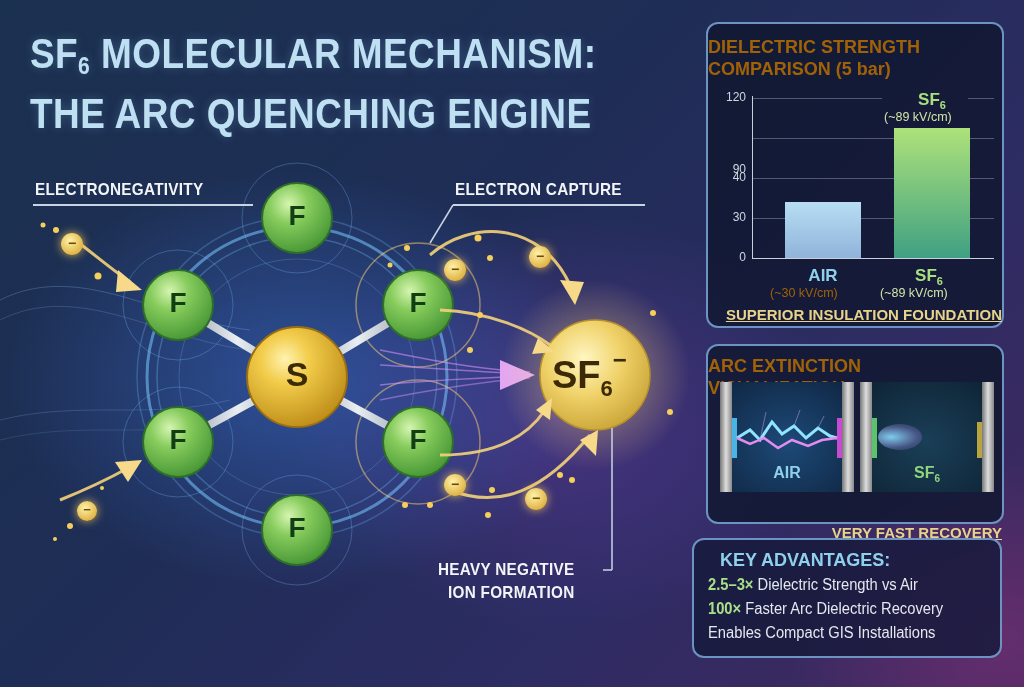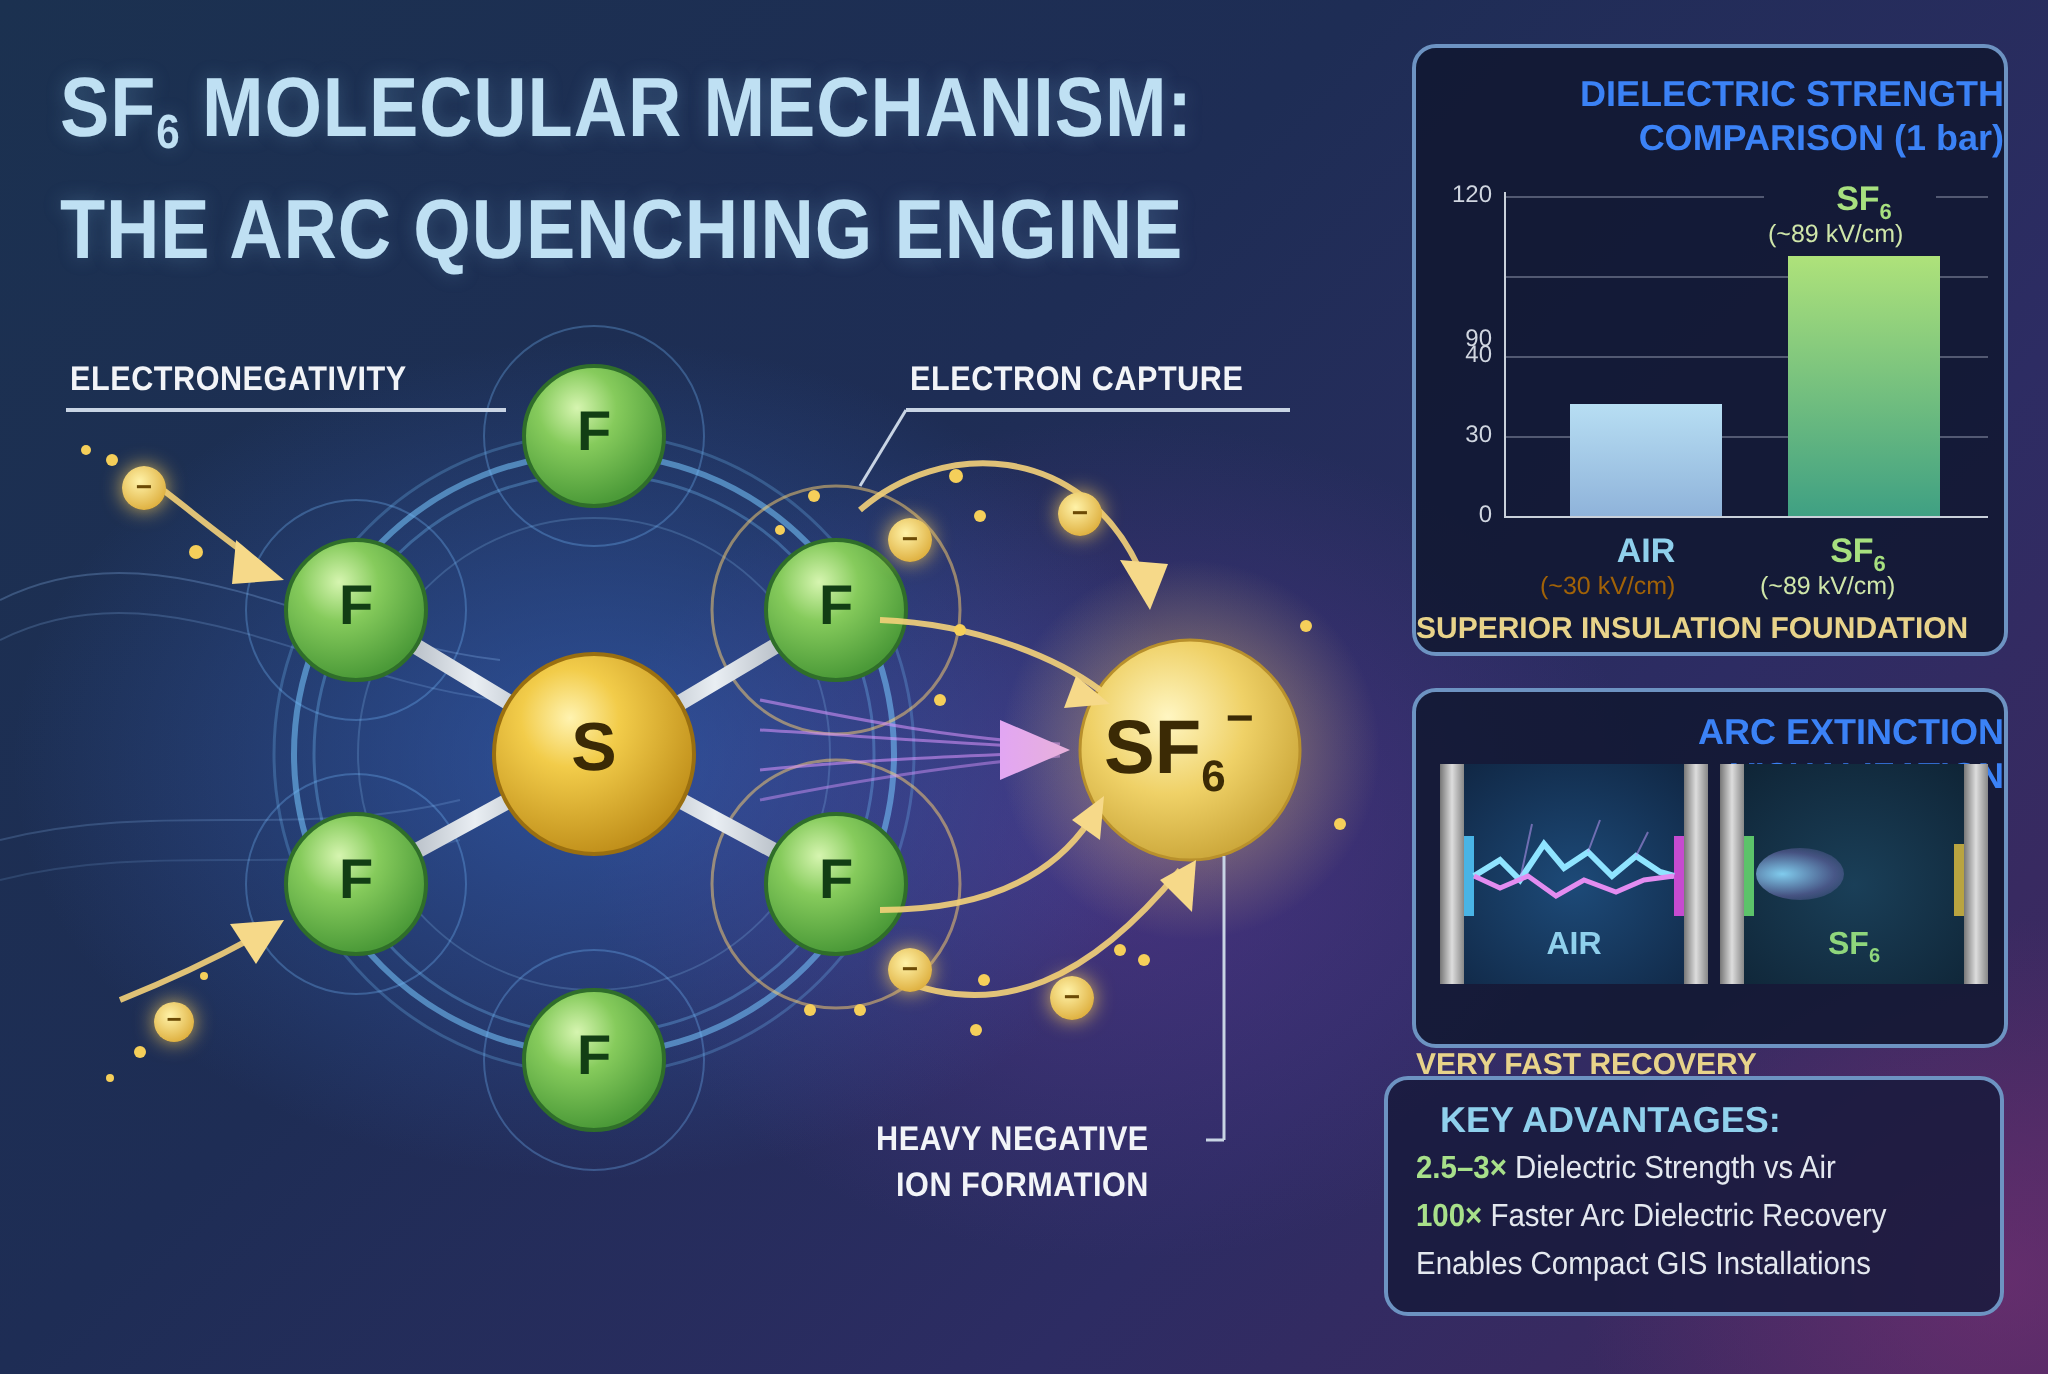--- a/index.html
+++ b/index.html
@@ -29,26 +29,26 @@
     transform: scaleX(0.9); transform-origin: left top;
     white-space: nowrap;
   }
   .uline { position: absolute; height: 2px; background: #c8d4e4; }
   svg.art { position: absolute; left: 0; top: 0; }
   .card {
     position: absolute; border: 2px solid #6d93c2; border-radius: 12px;
     background: rgba(16,24,48,0.85);
   }
   .card-title {
+    position: absolute; width: 100%; text-align: left; font-weight: bold;
+    color: #a16207; font-size: 18px; line-height: 22px;
+  }
+  .foot {
     position: absolute; width: 100%; text-align: right; font-weight: bold;
-    color: #3b82f6; font-size: 18px; line-height: 22px;
-  }
-  .foot {
-    position: absolute; width: 100%; text-align: left; font-weight: bold;
-    color: #e8d38a; font-size: 15px;
+    color: #e8d38a; font-size: 15px; text-decoration: underline;
   }
   .ytick {
     position: absolute; left: 0; width: 34px; text-align: right;
     color: #d0d6e0; font-size: 12px;
   }
   .gridline { position: absolute; height: 1px; background: rgba(200,210,225,0.35); }
   .bar { position: absolute; bottom: 0; }
   .xlab { position: absolute; text-align: center; font-weight: bold; font-size: 17px; }
   .xsub { position: absolute; text-align: left; font-size: 12.5px; }
   .adv-title { position: absolute; left: 26px; top: 10px; font-weight: bold; font-size: 18px; color: #8fd0ec; }
@@ -209,21 +209,21 @@
   <line x1="453" y1="205" x2="430" y2="243" stroke="#c8d4e4" stroke-width="1.5"></line>
   <line x1="612" y1="428" x2="612" y2="570" stroke="#c8d4e4" stroke-width="1.5"></line>
   <line x1="603" y1="570" x2="612" y2="570" stroke="#c8d4e4" stroke-width="1.5"></line>
 </svg>
 <div class="lbl" style="left:438px;top:560px;">HEAVY NEGATIVE</div>
 <div class="lbl" style="left:448px;top:583px;">ION FORMATION</div>
 
 <div class="card" style="left:706px;top:22px;width:298px;height:306px;">
   <div class="card-title" style="top:12px;">
     <div>DIELECTRIC STRENGTH</div>
-    <div>COMPARISON (1 bar)</div>
+    <div>COMPARISON (5 bar)</div>
   </div>
   <div style="position:absolute;left:4px;top:66px;width:288px;height:176px;">
     <div class="ytick" style="top:0px;">120</div>
     <div class="ytick" style="top:40px;margin-top:32px;">90</div>
     <div class="ytick" style="top:80px;">40</div>
     <div class="ytick" style="top:120px;">30</div>
     <div class="ytick" style="top:160px;">0</div>
     <div class="gridline" style="left:40px;top:8px;width:130px;"></div>
     <div class="gridline" style="left:256px;top:8px;width:26px;"></div>
     <div class="gridline" style="left:40px;top:48px;width:242px;"></div>

